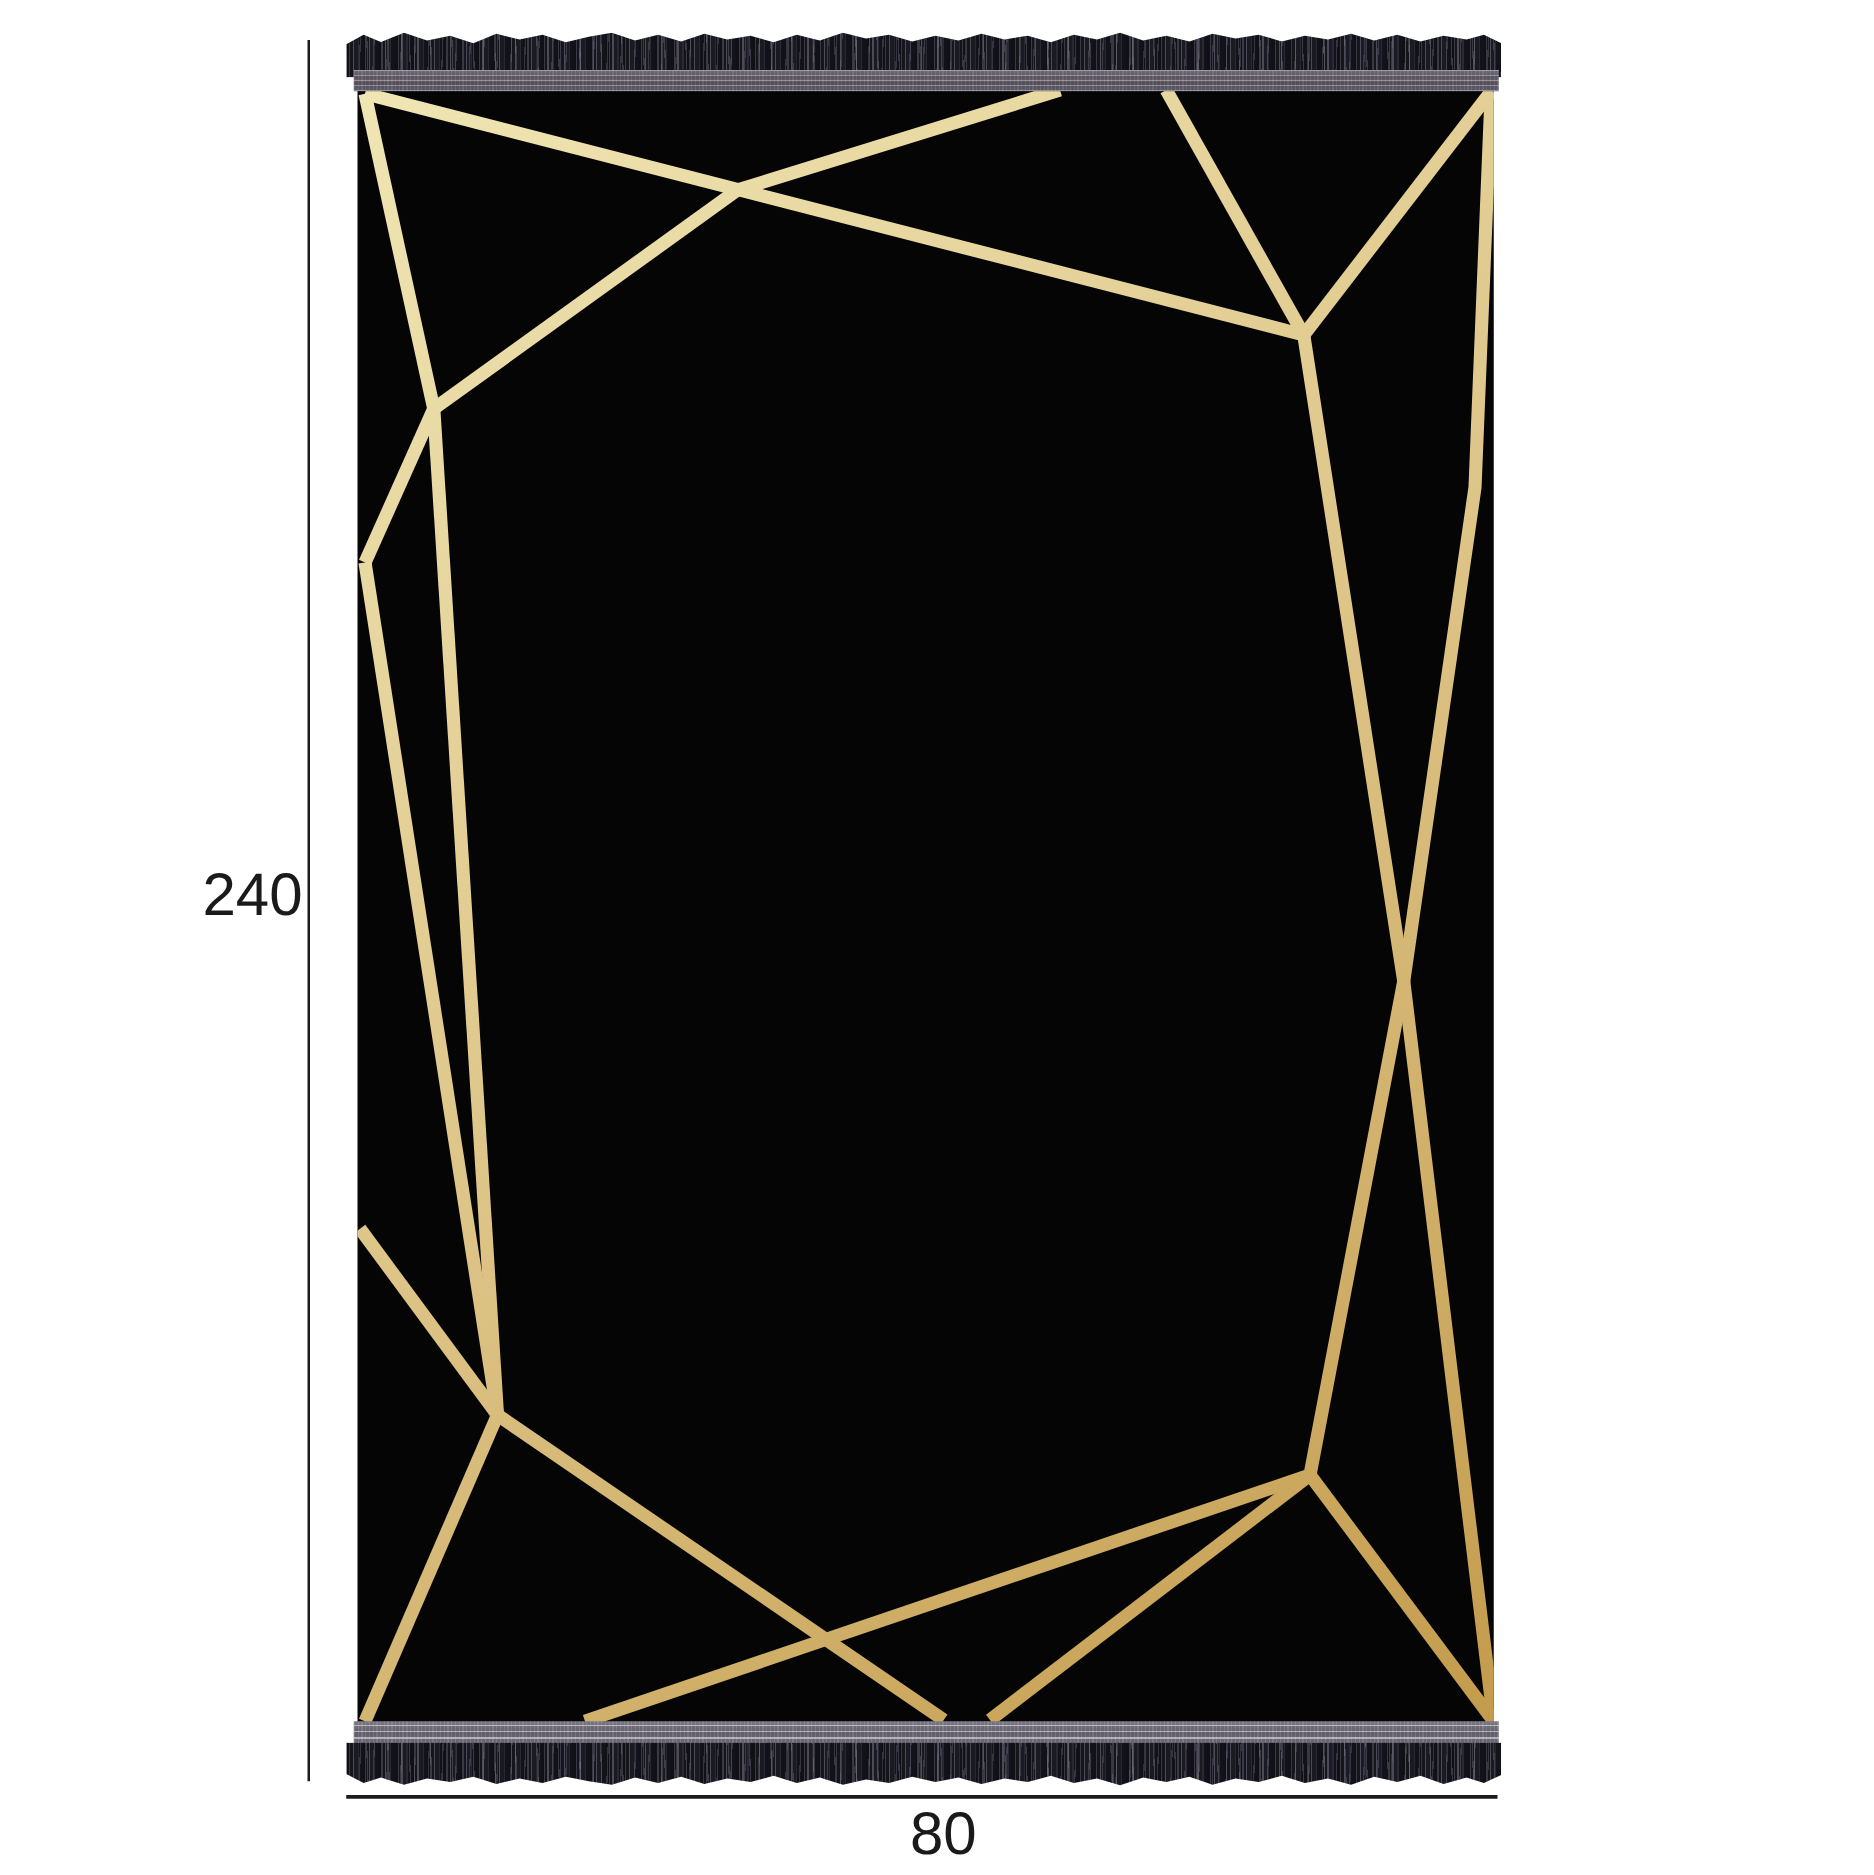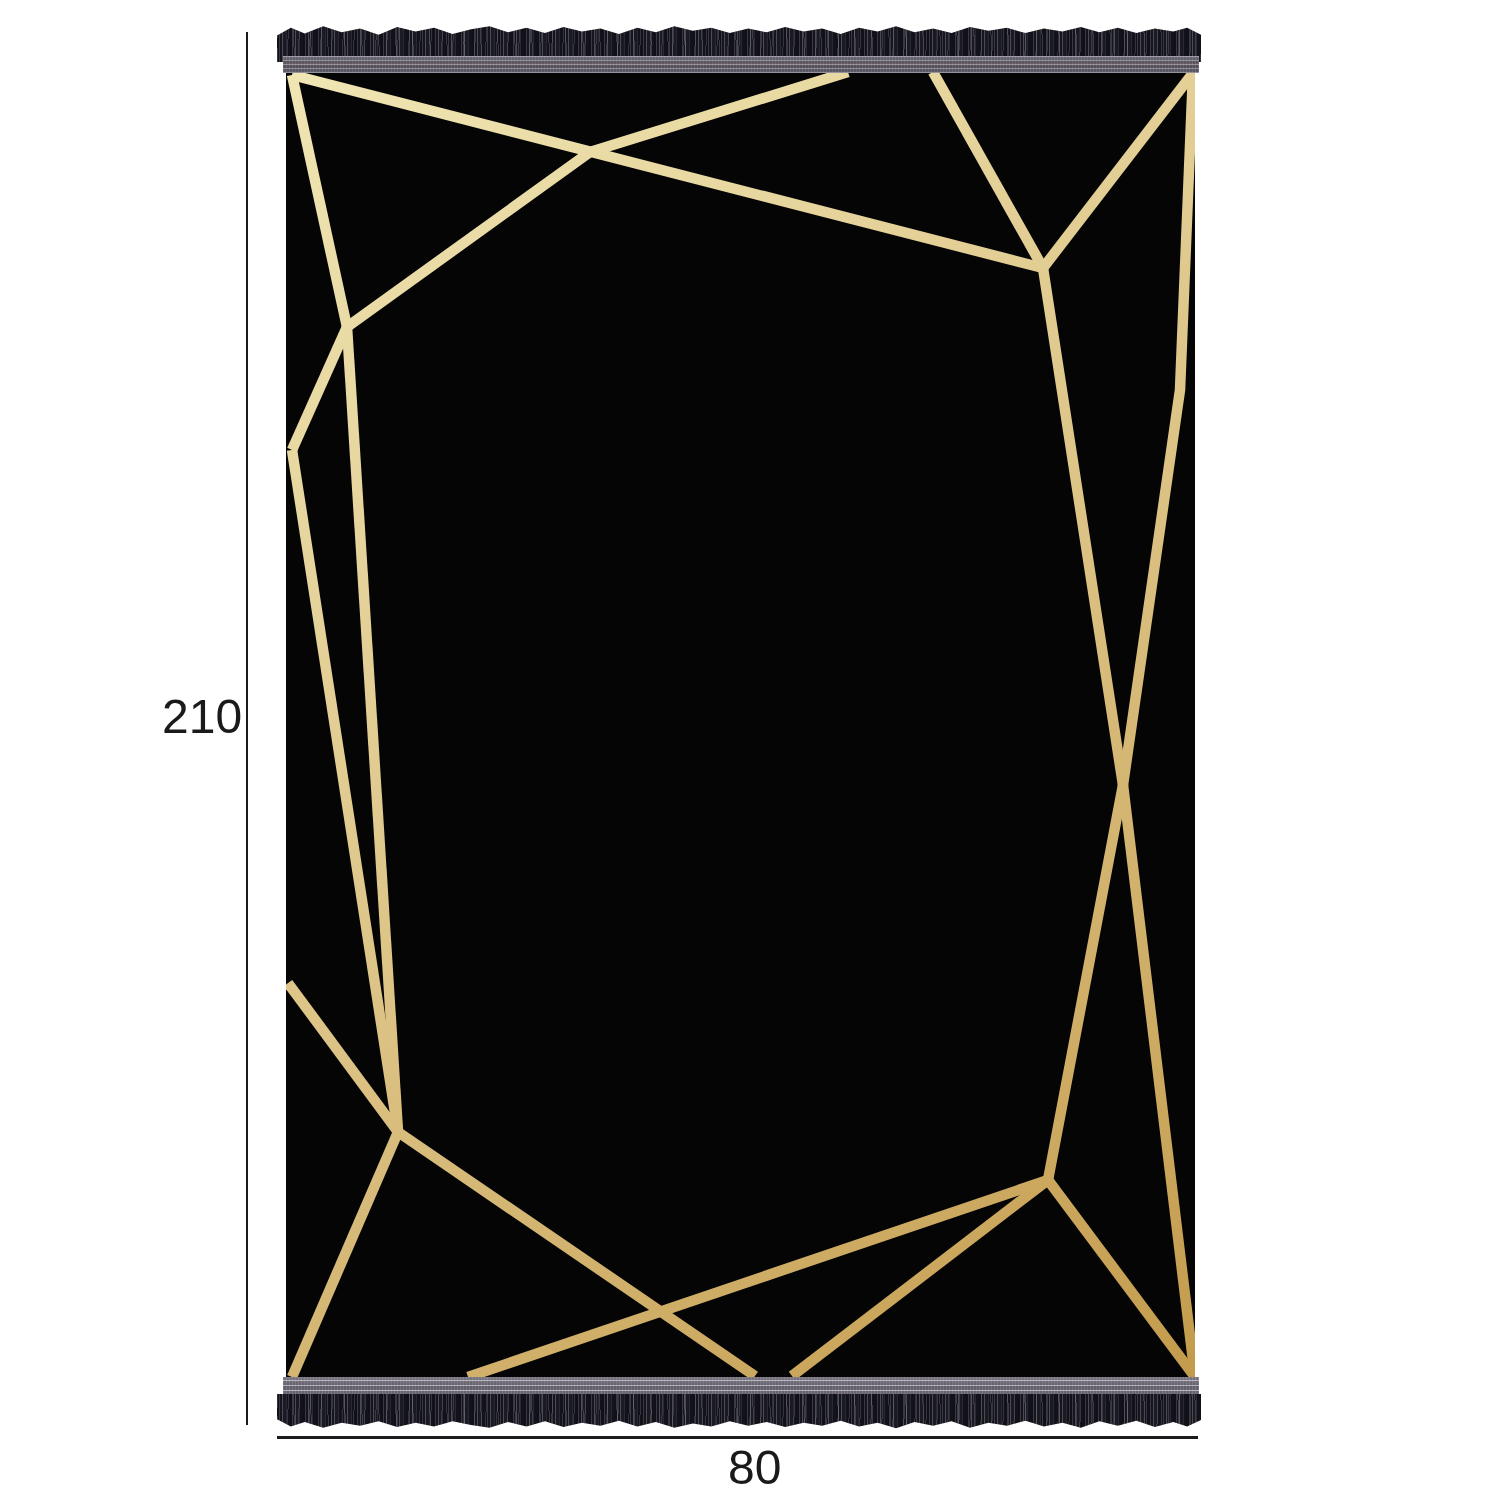--- a/index.html
+++ b/index.html
@@ -115,14 +115,14 @@
 </svg>
 
 <div class="abs tufts tufts-top"></div>
 <div class="abs band band-top"></div>
 
 <div class="abs band band-bottom"></div>
 <div class="abs tufts tufts-bottom"></div>
 
 <div class="abs dim-line dim-v"></div>
 <div class="abs dim-line dim-h"></div>
-<div class="abs dim-label label-height">210</div>
+<div class="abs dim-label label-height">240</div>
 <div class="abs dim-label label-width">80</div>
 
 </body></html>

